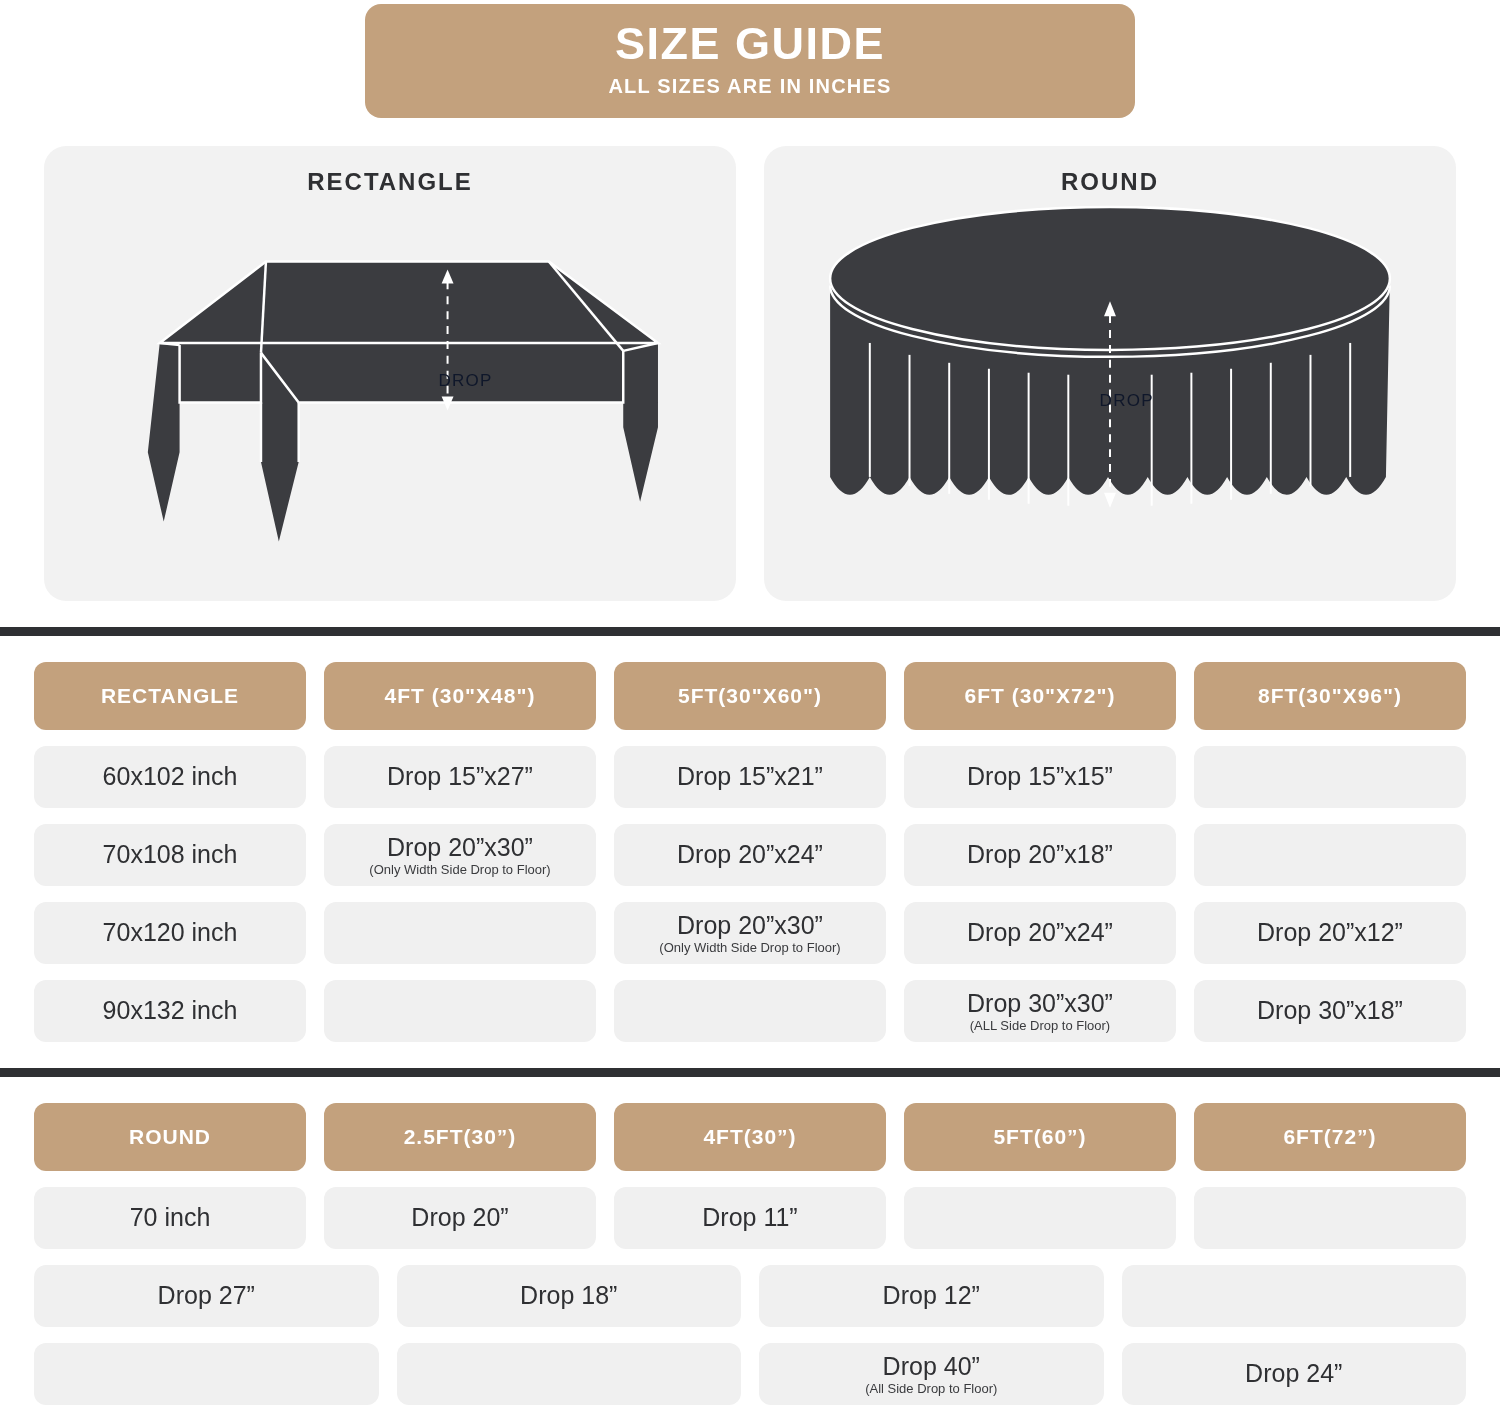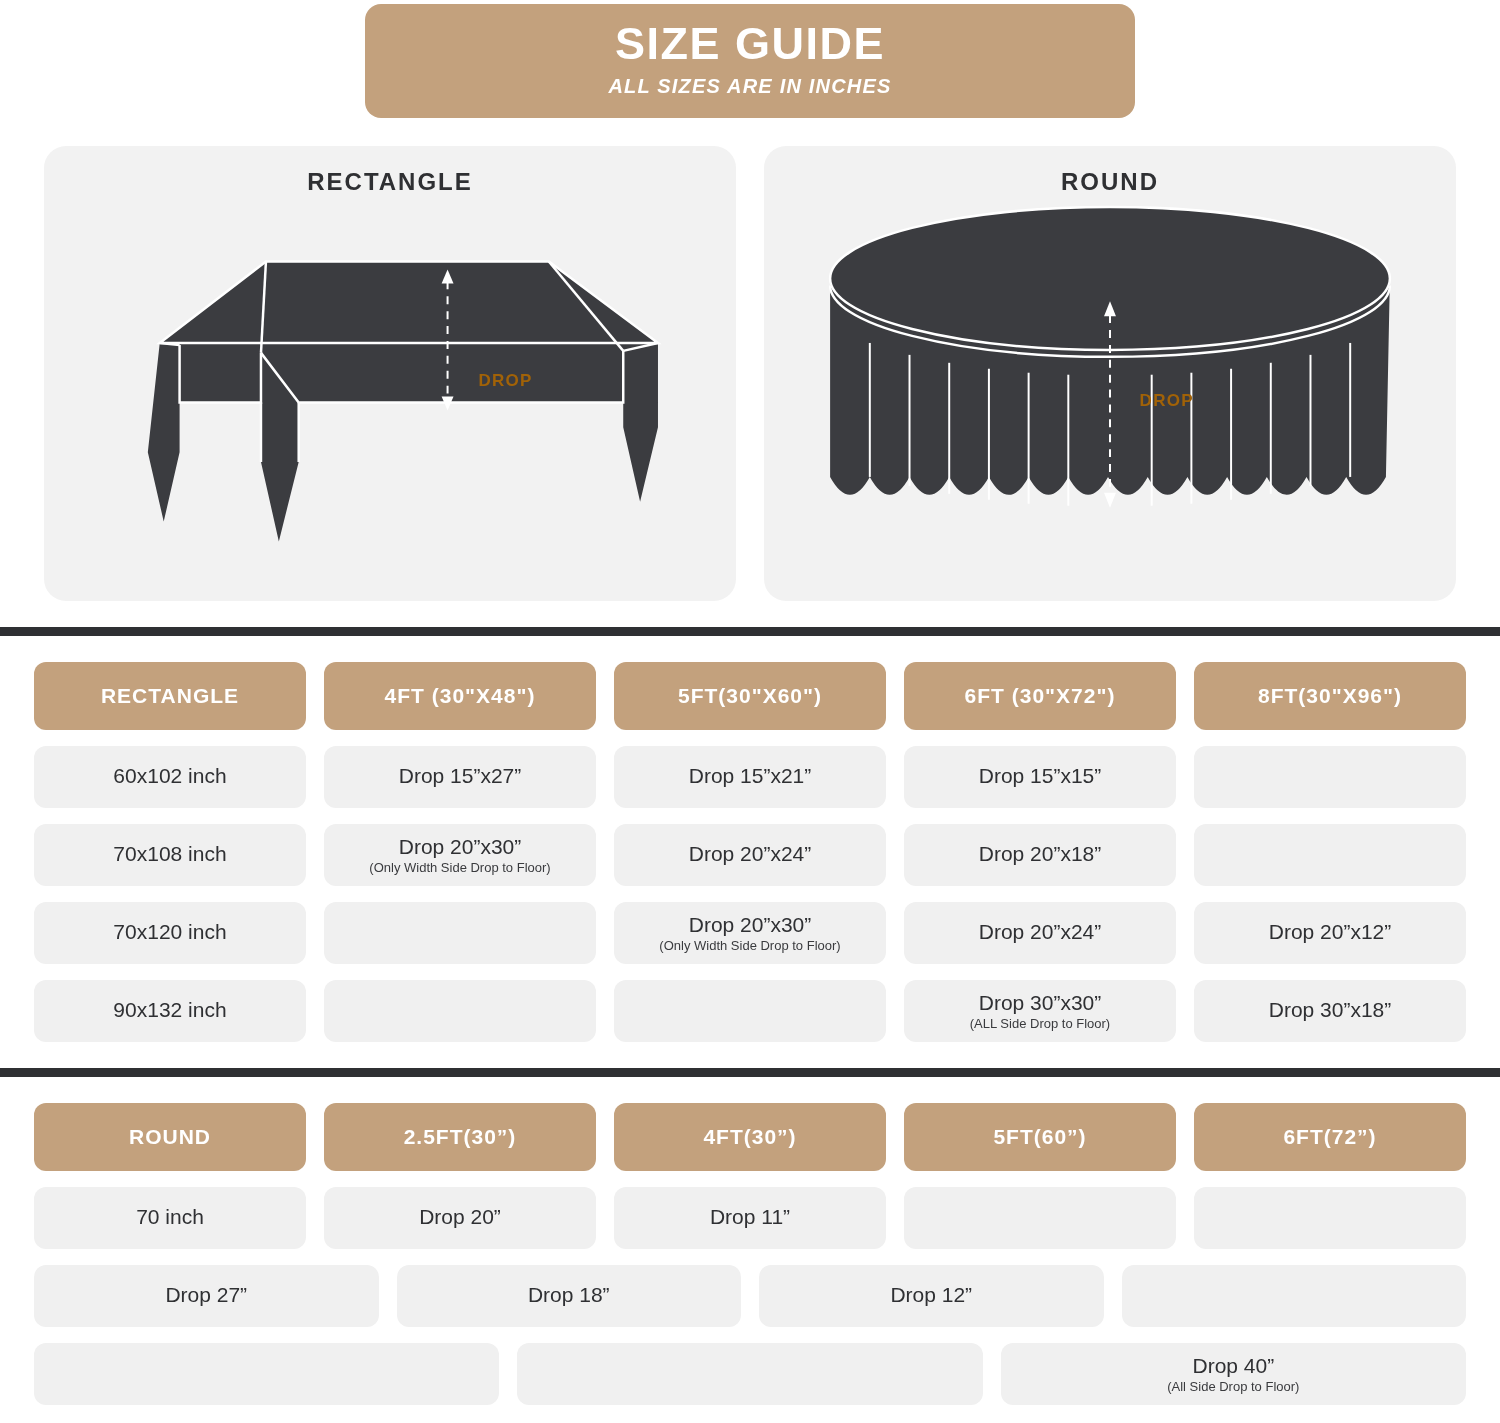--- a/index.html
+++ b/index.html
@@ -33,21 +33,20 @@
     font-size: 45px;
     font-weight: bold;
     letter-spacing: 1.5px;
     line-height: 1.05;
   }
   .header-sub {
     font-size: 20px;
     font-weight: bold;
     letter-spacing: 1.2px;
     margin-top: 8px;
-    font-style: italic;
   }
 
   
   .panels {
     display: flex;
     gap: 28px;
     padding: 28px 44px 0 44px;
   }
   .panel {
     flex: 1;
@@ -65,23 +64,22 @@
     color: #2f3033;
   }
   .panel-art {
     position: absolute;
     left: 0; right: 0; top: 58px; bottom: 0;
   }
   .drop-label {
     position: absolute;
     font-size: 17px;
     letter-spacing: 1.3px;
-    color: #a16207;
-    font-weight: bold;
-    margin-left: 40px;
+    color: #0f172a;
+    font-weight: normal;
   }
 
   
   .divider {
     height: 9px;
     background: #2f3033;
     width: 100%;
     margin-top: 26px;
   }
 
@@ -108,21 +106,21 @@
   }
   .cell.head {
     background: #c3a17d;
     color: #ffffff;
     font-weight: bold;
     font-size: 21px;
     letter-spacing: 1px;
     min-height: 68px;
   }
   .cell .main {
-    font-size: 21px;
+    font-size: 25px;
     color: #2f3033;
     line-height: 1.15;
   }
   .cell .note {
     font-size: 13px;
     color: #3a3b3e;
     margin-top: 2px;
     line-height: 1.1;
   }
 </style>
@@ -372,14 +370,18 @@
       <span class="note"></span>
     </div>
     <div class="cell">
       <span class="main"></span>
       <span class="note"></span>
     </div>
     <div class="cell">
       <span class="main">Drop 40”</span>
       <span class="note">(All Side Drop to Floor)</span>
     </div>
+    <div class="cell">
+      <span class="main">Drop 24”</span>
+      <span class="note"></span>
+    </div>
   </div>
 </div>
 
 </body></html>

